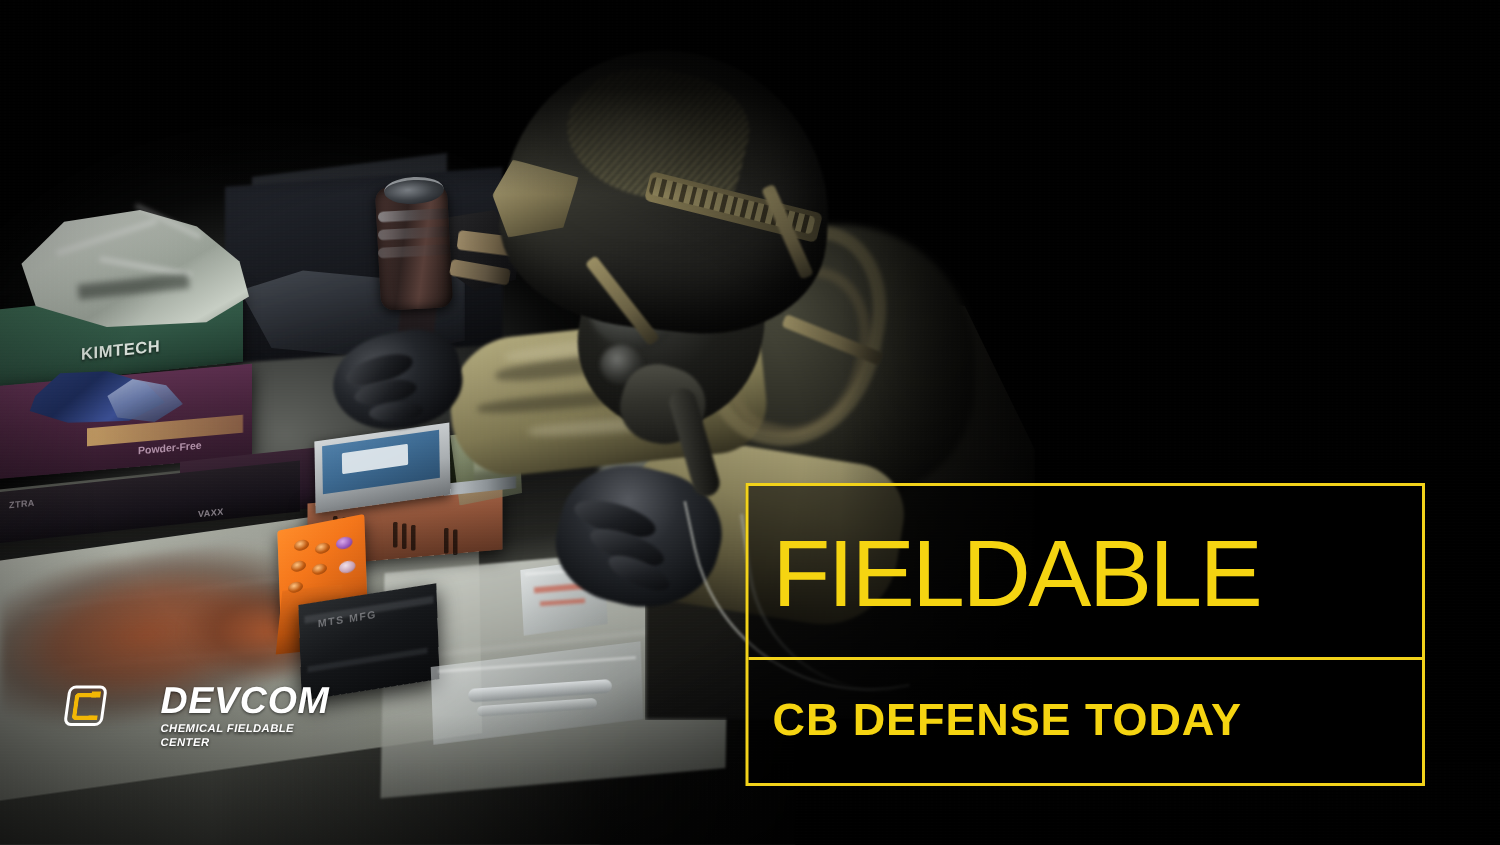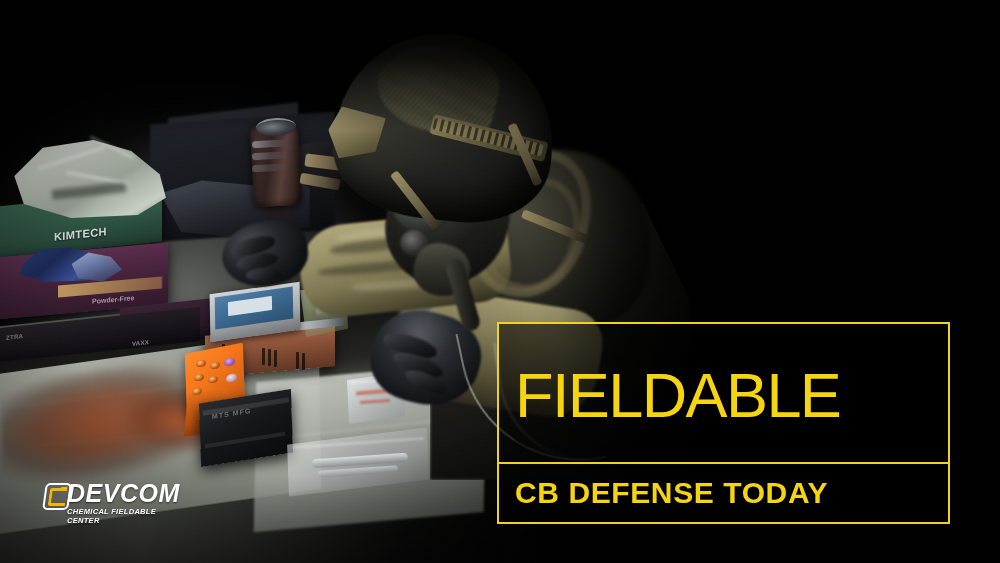--- a/index.html
+++ b/index.html
@@ -776,40 +776,41 @@
   }
   .title-divider {
     height: 2px;
     background: #F2D21A;
     flex: 0 0 auto;
   }
   .title-sub-wrap {
     flex: 0 0 58px;
     display: flex;
     align-items: center;
-    padding: 0 16px;
+    padding: 12px 16px;
   }
   .title-sub {
     color: #F5D411;
     font-family: "Liberation Sans", sans-serif;
     font-weight: bold;
     font-size: 30px;
     letter-spacing: 0.6px;
     white-space: nowrap;
   }
 
   
   .logo {
     position: absolute;
     left: 44px;
-    top: 481px;
+    top: 455px;
     width: 135px;
     height: 44px;
     display: flex;
     align-items: flex-start;
+    gap: 40px;
   }
   .logo-mark {
     position: relative;
     width: 26px;
     height: 27px;
     flex: 0 0 auto;
     margin-top: 2px;
     transform: skewX(-8deg);
   }
   .logo-mark .outer {

